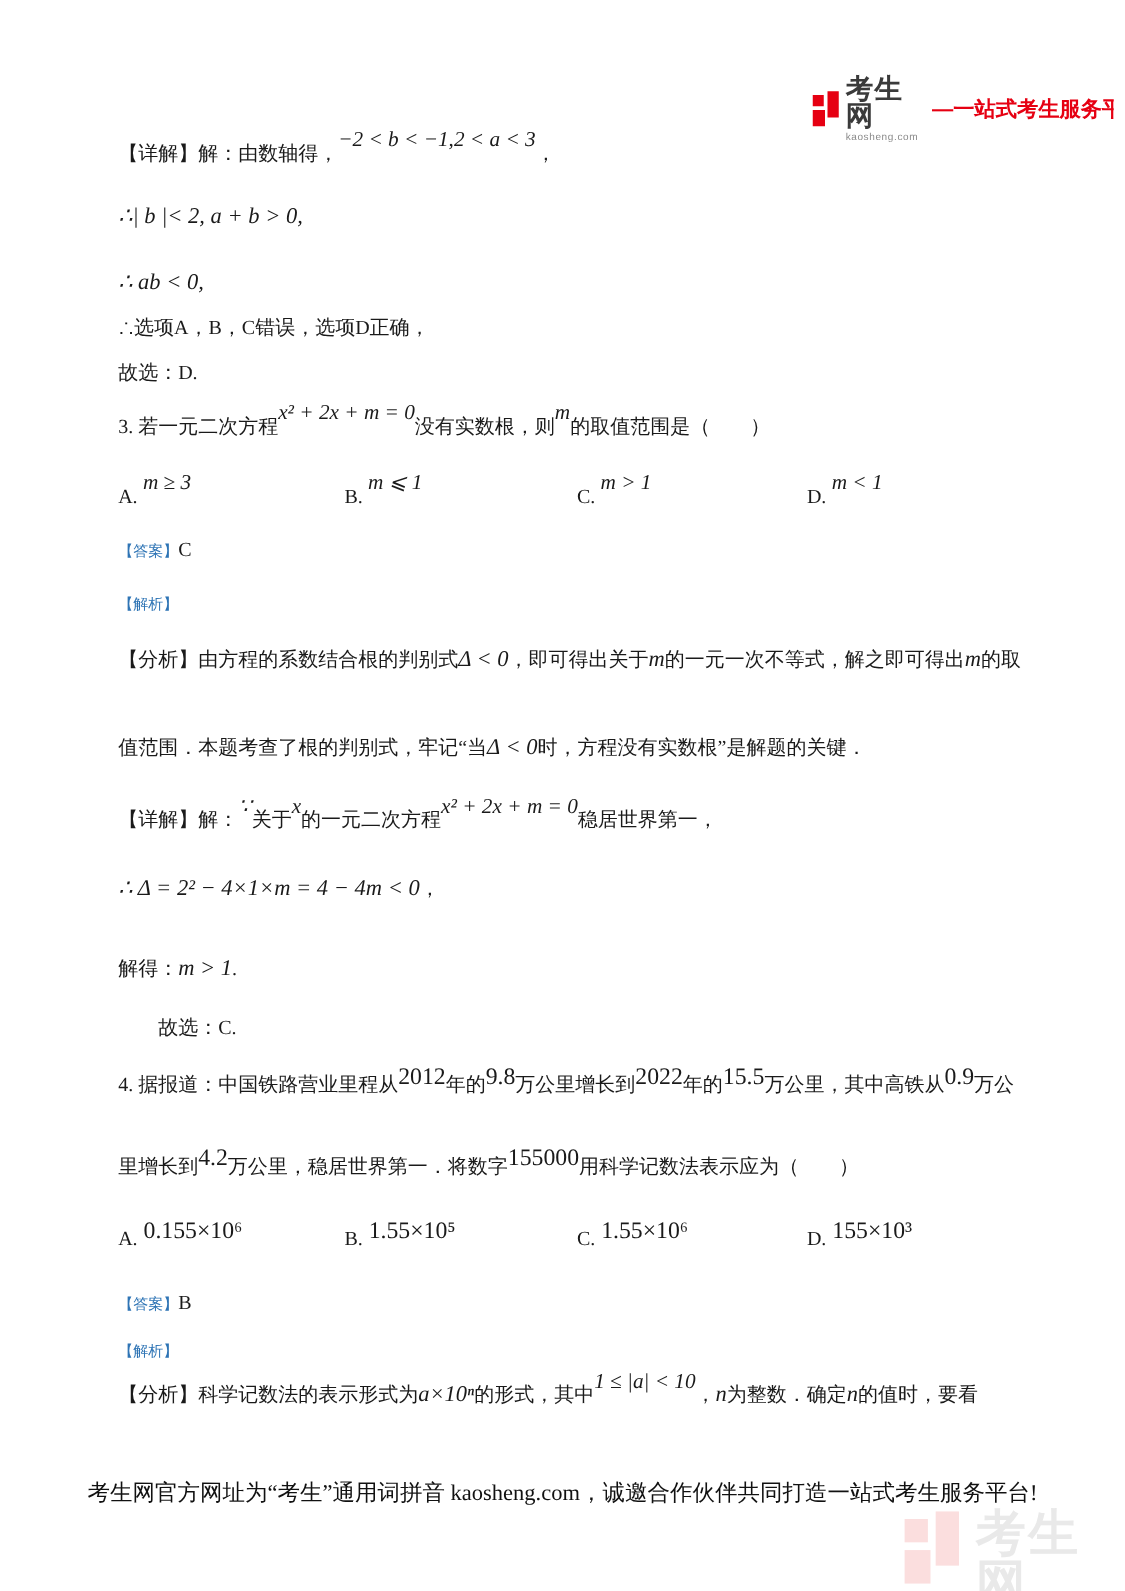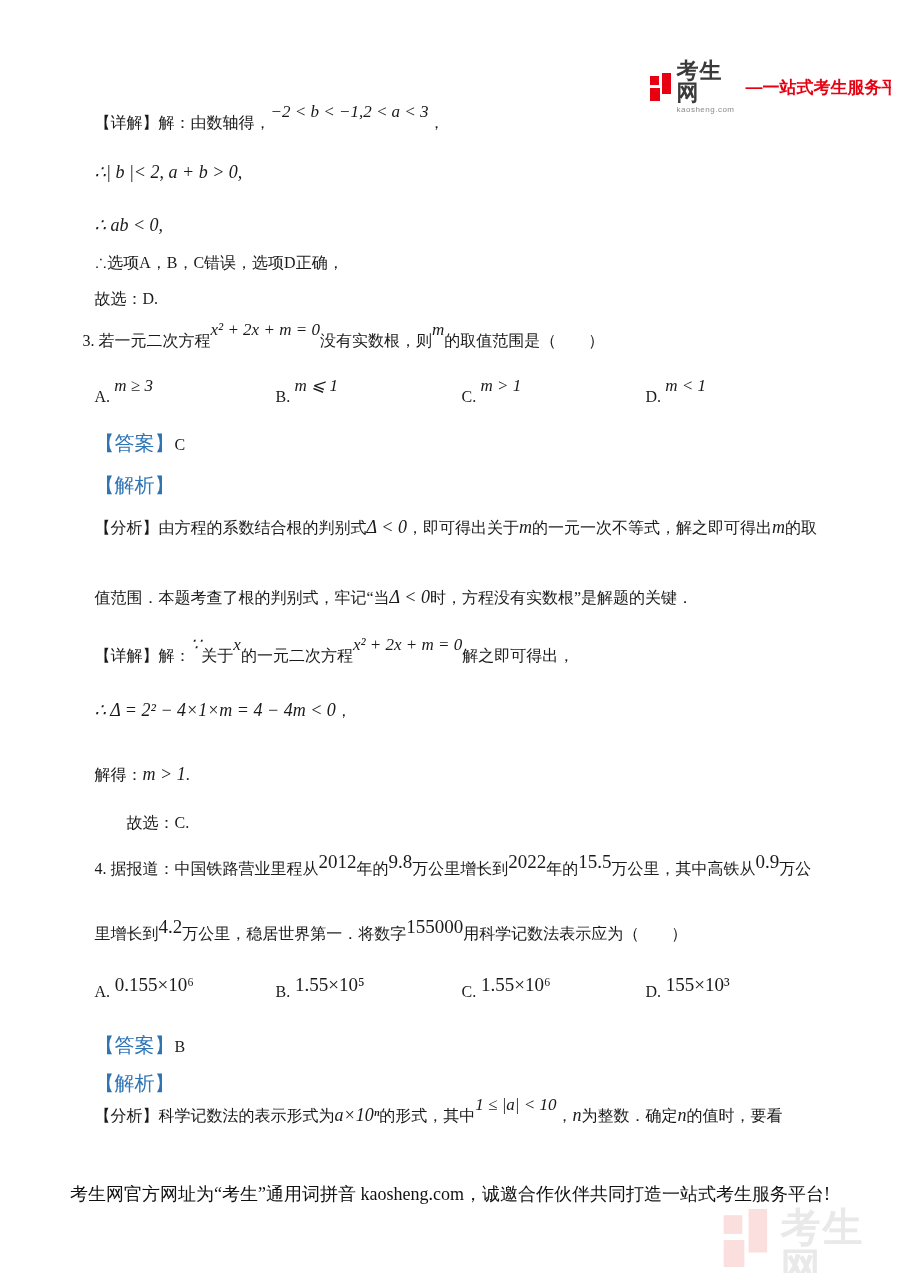--- a/index.html
+++ b/index.html
@@ -20,21 +20,21 @@
   .logo-icon rect { fill:#e60012; }
   .logo-textcol { margin-left:4px; line-height:1; }
   .logo-cn { font-size:22px; font-weight:bold; color:#3a3a3a; font-family:"Liberation Sans","DejaVu Sans",sans-serif; letter-spacing:1px; }
   .logo-domain { font-size:8px; color:#8a8a8a; font-family:"Liberation Sans","DejaVu Sans",sans-serif; margin-top:2px; letter-spacing:0.5px; }
   .logo-tagline { margin-left:8px; font-size:17px; font-weight:bold; color:#e60012; font-family:Liberation Sans, sans-serif; white-space:nowrap; }
 
   
   .line { position:absolute; white-space:nowrap; font-size:16px; line-height:1.35; }
   .seg-t  { font-size:16px; }
   .seg-tl { font-size:16px; }
-  .seg-b  { font-size:20px; color:#2e74b5; }
+  .seg-b  { font-size:12px; color:#2e74b5; }
   .seg-m  { font-family:"Liberation Serif","DejaVu Serif",serif; font-style:italic; font-size:18px; }
   .seg-mr { font-family:"Liberation Serif","DejaVu Serif",serif; font-style:italic; font-size:17px; position:relative; top:-11px; }
   .seg-nr { font-family:"Liberation Serif","DejaVu Serif",serif; font-style:normal; font-size:19px; position:relative; top:-6px;margin-top:33px; }
 
   
   .footer { position:absolute; top:1182px; left:0; width:100%; text-align:center; font-size:18px; color:#111; }
 
   
   .watermark { position:absolute; top:1207px; left:712px; display:flex; align-items:flex-start; opacity:1; }
   .wm-icon { width:52px; height:58px; margin-top:2px; }
@@ -60,30 +60,30 @@
     </div>
     <div class="logo-tagline">—一站式考生服务平台</div>
   </div>
 
   <div id="doc">
       <div class="line" style="top: 112px; left: 85px;"><span class="seg-t">【详解】解：由数轴得，</span><span class="seg-mr">−2 &lt; b &lt; −1,2 &lt; a &lt; 3</span><span class="seg-t">，</span></div>
       <div class="line" style="top: 160px; left: 85px;"><span class="seg-m">∴| b |&lt; 2, a + b &gt; 0,</span></div>
       <div class="line" style="top: 213px; left: 85px;"><span class="seg-m">∴ ab &lt; 0,</span></div>
       <div class="line" style="top: 252px; left: 85px;"><span class="seg-t">∴选项A，B，C错误，选项D正确，</span></div>
       <div class="line" style="top: 288px; left: 85px;"><span class="seg-t">故选：D.</span></div>
-      <div class="line" style="top: 330px; left: 73px;"><span class="seg-t">3. 若一元二次方程</span><span class="seg-mr">x² + 2x + m = 0</span><span class="seg-t">没有实数根，则</span><span class="seg-mr">m</span><span class="seg-t">的取值范围是（　　）</span></div>
+      <div class="line" style="top: 330px; left: 85px;"><span class="seg-t">3. 若一元二次方程</span><span class="seg-mr">x² + 2x + m = 0</span><span class="seg-t">没有实数根，则</span><span class="seg-mr">m</span><span class="seg-t">的取值范围是（　　）</span></div>
       <div class="line" style="top: 386px; left: 85px;"><span class="seg-tl">A.</span><span class="seg-mr"> m ≥ 3</span></div>
       <div class="line" style="top: 386px; left: 266px;"><span class="seg-tl">B.</span><span class="seg-mr"> m ⩽ 1</span></div>
       <div class="line" style="top: 386px; left: 452px;"><span class="seg-tl">C.</span><span class="seg-mr"> m &gt; 1</span></div>
       <div class="line" style="top: 386px; left: 636px;"><span class="seg-tl">D.</span><span class="seg-mr"> m &lt; 1</span></div>
       <div class="line" style="top: 430px; left: 85px;"><span class="seg-b">【答案】</span><span class="seg-t">C</span></div>
       <div class="line" style="top: 472px; left: 85px;"><span class="seg-b">【解析】</span></div>
       <div class="line" style="top: 515px; left: 85px;"><span class="seg-t">【分析】由方程的系数结合根的判别式</span><span class="seg-m">Δ &lt; 0</span><span class="seg-t">，即可得出关于</span><span class="seg-m">m</span><span class="seg-t">的一元一次不等式，解之即可得出</span><span class="seg-m">m</span><span class="seg-t">的取</span></div>
       <div class="line" style="top: 585px; left: 85px;"><span class="seg-t">值范围．本题考查了根的判别式，牢记“当</span><span class="seg-m">Δ &lt; 0</span><span class="seg-t">时，方程没有实数根”是解题的关键．</span></div>
-      <div class="line" style="top: 645px; left: 85px;"><span class="seg-t">【详解】解：</span><span class="seg-mr">∵</span><span class="seg-t">关于</span><span class="seg-mr">x</span><span class="seg-t">的一元二次方程</span><span class="seg-mr">x² + 2x + m = 0</span><span class="seg-t">解之即可得出，</span></div>
+      <div class="line" style="top: 645px; left: 85px;"><span class="seg-t">【详解】解：</span><span class="seg-mr">∵</span><span class="seg-t">关于</span><span class="seg-mr">x</span><span class="seg-t">的一元二次方程</span><span class="seg-mr">x² + 2x + m = 0</span><span class="seg-t">稳居世界第一，</span></div>
       <div class="line" style="top: 698px; left: 85px;"><span class="seg-m">∴ Δ = 2² − 4×1×m = 4 − 4m &lt; 0</span><span class="seg-t">，</span></div>
       <div class="line" style="top: 762px; left: 85px;"><span class="seg-t">解得：</span><span class="seg-m">m &gt; 1</span><span class="seg-t">.</span></div>
       <div class="line" style="top: 812px; left: 85px; margin-left: 32px;"><span class="seg-t">故选：C.</span></div>
       <div class="line" style="top: 855px; left: 85px;"><span class="seg-t">4. 据报道：中国铁路营业里程从</span><span class="seg-nr">2012</span><span class="seg-t">年的</span><span class="seg-nr">9.8</span><span class="seg-t">万公里增长到</span><span class="seg-nr">2022</span><span class="seg-t">年的</span><span class="seg-nr">15.5</span><span class="seg-t">万公里，其中高铁从</span><span class="seg-nr">0.9</span><span class="seg-t">万公</span></div>
       <div class="line" style="top: 920px; left: 85px;"><span class="seg-t">里增长到</span><span class="seg-nr">4.2</span><span class="seg-t">万公里，稳居世界第一．将数字</span><span class="seg-nr">155000</span><span class="seg-t">用科学记数法表示应为（　　）</span></div>
       <div class="line" style="top: 978px; left: 85px;"><span class="seg-tl">A.</span><span class="seg-nr"> 0.155×10⁶</span></div>
       <div class="line" style="top: 978px; left: 266px;"><span class="seg-tl">B.</span><span class="seg-nr"> 1.55×10⁵</span></div>
       <div class="line" style="top: 978px; left: 452px;"><span class="seg-tl">C.</span><span class="seg-nr"> 1.55×10⁶</span></div>
       <div class="line" style="top: 978px; left: 636px;"><span class="seg-tl">D.</span><span class="seg-nr"> 155×10³</span></div>
       <div class="line" style="top: 1032px; left: 85px;"><span class="seg-b">【答案】</span><span class="seg-t">B</span></div>

